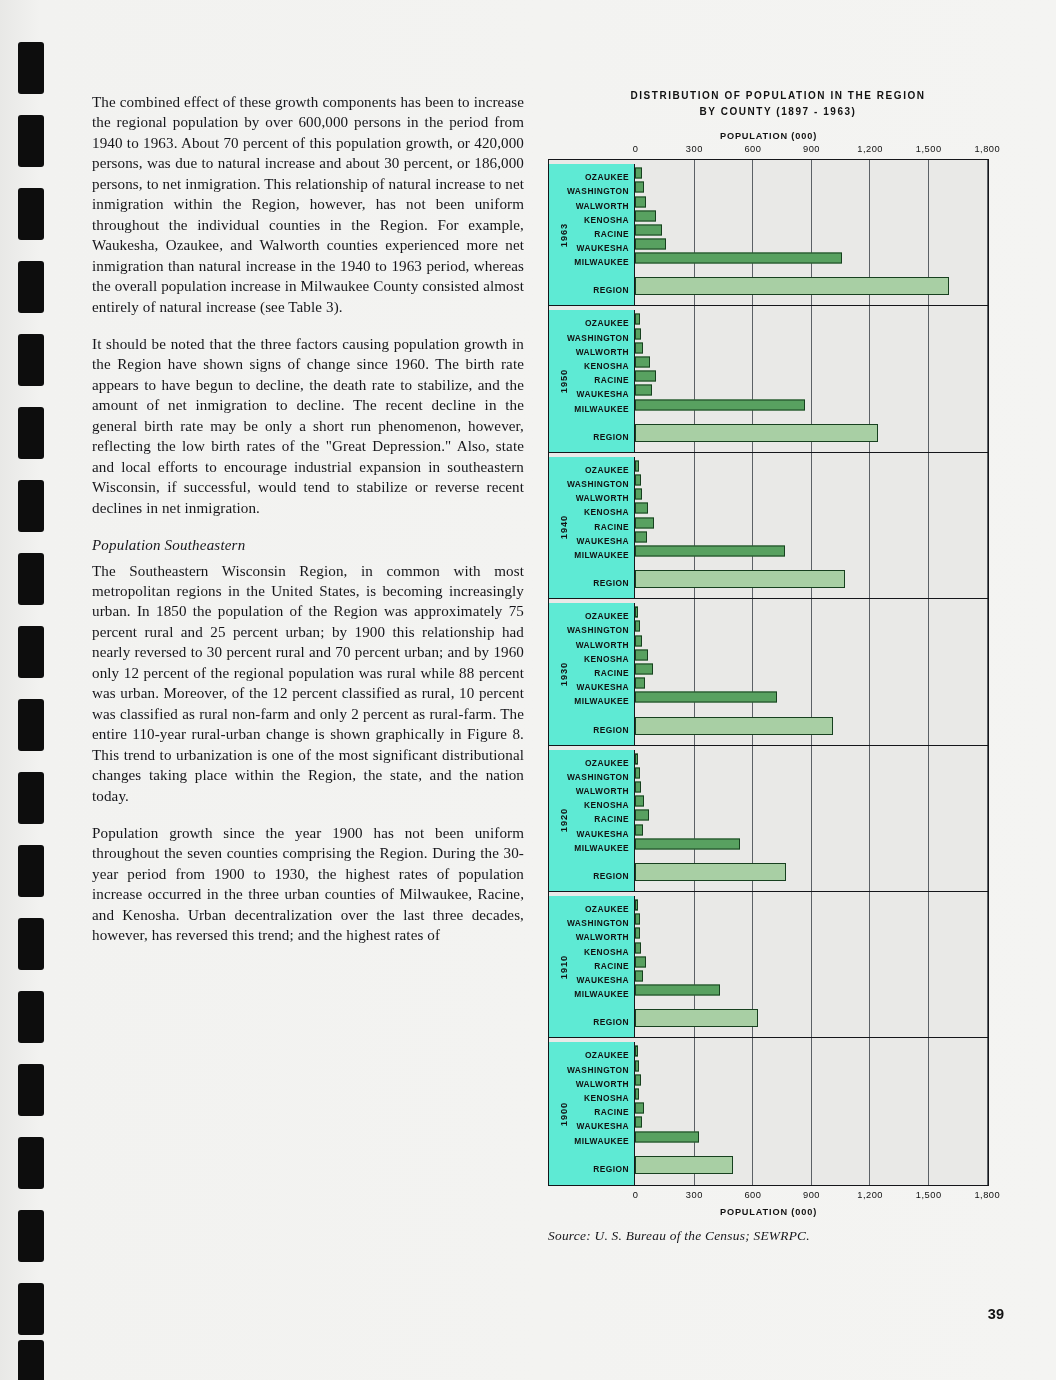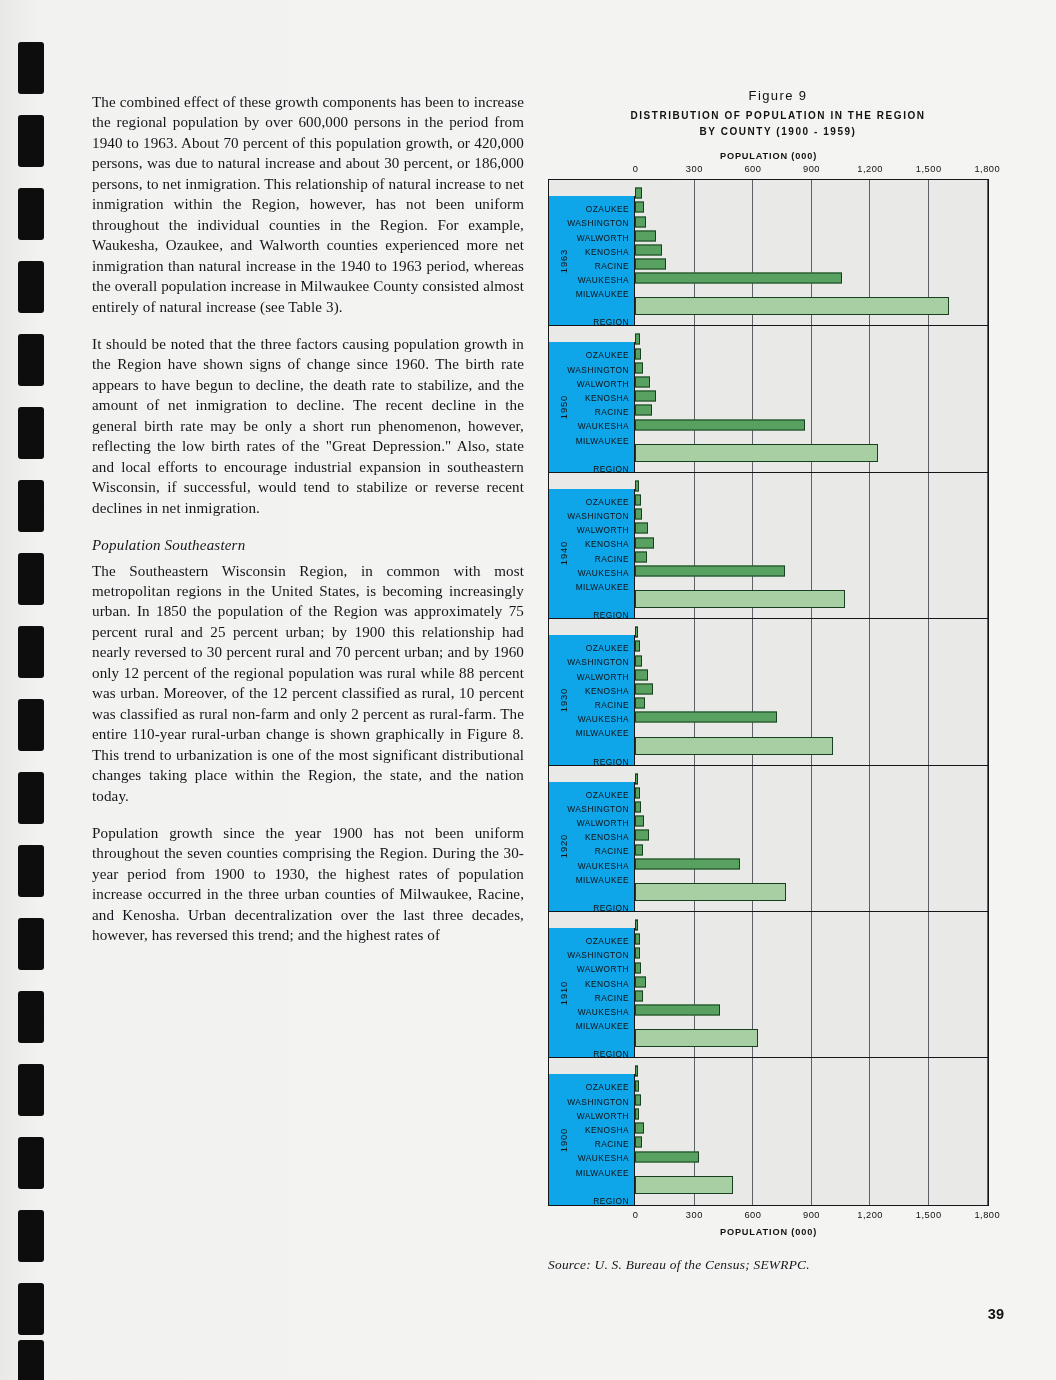--- a/index.html
+++ b/index.html
@@ -72,24 +72,25 @@
   }
   .panel{
     position:relative;
     border-bottom:1.6px solid #15161a;
     box-sizing:border-box;
   }
   .panel:last-child{border-bottom:none;}
   .panel-inner{position:relative;height:100%;}
   
   .lbl-gutter{
-    position:absolute;left:0;top:16px;bottom:0;width:86px;
+    position:absolute;left:0;top:4px;bottom:0;width:86px;
     border-right:1.6px solid #15161a;
-    background:#0ea5e9;z-index:4;
+    background:#5eead4;z-index:4;
     box-sizing:border-box;
+    font-weight:bold;
   }
   .yearlbl{
     position:absolute;left:2px;top:50%;
     transform:translateY(-50%) rotate(-90deg);
     transform-origin:center;
     font-family:"Liberation Sans",sans-serif;
     font-size:9.4px;letter-spacing:.9px;color:#111;white-space:nowrap;
   }
   .rowlbls{position:absolute;left:14px;right:3px;top:0;bottom:0;}
   .rowlbl{
@@ -108,21 +109,21 @@
   }
   .bar{
     position:absolute;height:11px;
     border:1.1px solid #17401f;
     box-sizing:border-box;
     transform:translateY(-50%);
   }
   .bar.county{background:#58a160;}
   .bar.region{background:#a8cfa4;height:18px;}
   .src{
-    margin-top:20px;
+    margin-top:11px;
     font-style:italic;font-size:13.4px;color:#15151a;
     letter-spacing:.25px;
   }
   #pageno{
     position:absolute;right:52px;bottom:58px;
     font-family:"Liberation Sans",sans-serif;
     font-size:14.5px;font-weight:700;color:#111;
   }
 </style>
 </head>
@@ -154,23 +155,22 @@
 
   <div id="text-col">
     <p>The combined effect of these growth components has been to increase the regional population by over 600,000 persons in the period from 1940 to 1963. About 70 percent of this population growth, or 420,000 persons, was due to natural increase and about 30 percent, or 186,000 persons, to net inmigration. This relationship of natural increase to net inmigration within the Region, however, has not been uniform throughout the individual counties in the Region. For example, Waukesha, Ozaukee, and Walworth counties experienced more net inmigration than natural increase in the 1940 to 1963 period, whereas the overall population increase in Milwaukee County consisted almost entirely of natural increase (see Table 3).</p>
     <p>It should be noted that the three factors causing population growth in the Region have shown signs of change since 1960. The birth rate appears to have begun to decline, the death rate to stabilize, and the amount of net inmigration to decline. The recent decline in the general birth rate may be only a short run phenomenon, however, reflecting the low birth rates of the "Great Depression." Also, state and local efforts to encourage industrial expansion in southeastern Wisconsin, if successful, would tend to stabilize or reverse recent declines in net inmigration.</p>
     <div class="sec-head">Population Southeastern</div>
     <p>The Southeastern Wisconsin Region, in common with most metropolitan regions in the United States, is becoming increasingly urban. In 1850 the population of the Region was approximately 75 percent rural and 25 percent urban; by 1900 this relationship had nearly reversed to 30 percent rural and 70 percent urban; and by 1960 only 12 percent of the regional population was rural while 88 percent was urban. Moreover, of the 12 percent classified as rural, 10 percent was classified as rural non-farm and only 2 percent as rural-farm. The entire 110-year rural-urban change is shown graphically in Figure 8. This trend to urbanization is one of the most significant distributional changes taking place within the Region, the state, and the nation today.</p>
     <p class="tight">Population growth since the year 1900 has not been uniform throughout the seven counties comprising the Region. During the 30-year period from 1900 to 1930, the highest rates of population increase occurred in the three urban counties of Milwaukee, Racine, and Kenosha. Urban decentralization over the last three decades, however, has reversed this trend; and the highest rates of</p>
   </div>
 
   <div id="fig-col">
-    <div class="fig-num">Figure 9</div>
     <div class="fig-title">DISTRIBUTION OF POPULATION IN THE REGION</div>
-    <div class="fig-title">BY COUNTY (1900 - 1959)</div>
+    <div class="fig-title">BY COUNTY (1897 - 1963)</div>
 
     <div class="plot-wrap" style="margin-top:12px;">
       <div class="axis-unit">POPULATION (000)</div>
       <div class="tick-row" id="ticks-top" style="margin-top:3px;">
           <span class="tick-lbl" style="left: 87.7px;">0</span>
           <span class="tick-lbl" style="left: 146.3px;">300</span>
           <span class="tick-lbl" style="left: 204.9px;">600</span>
           <span class="tick-lbl" style="left: 263.5px;">900</span>
           <span class="tick-lbl" style="left: 322.1px;">1,200</span>
           <span class="tick-lbl" style="left: 380.7px;">1,500</span>

